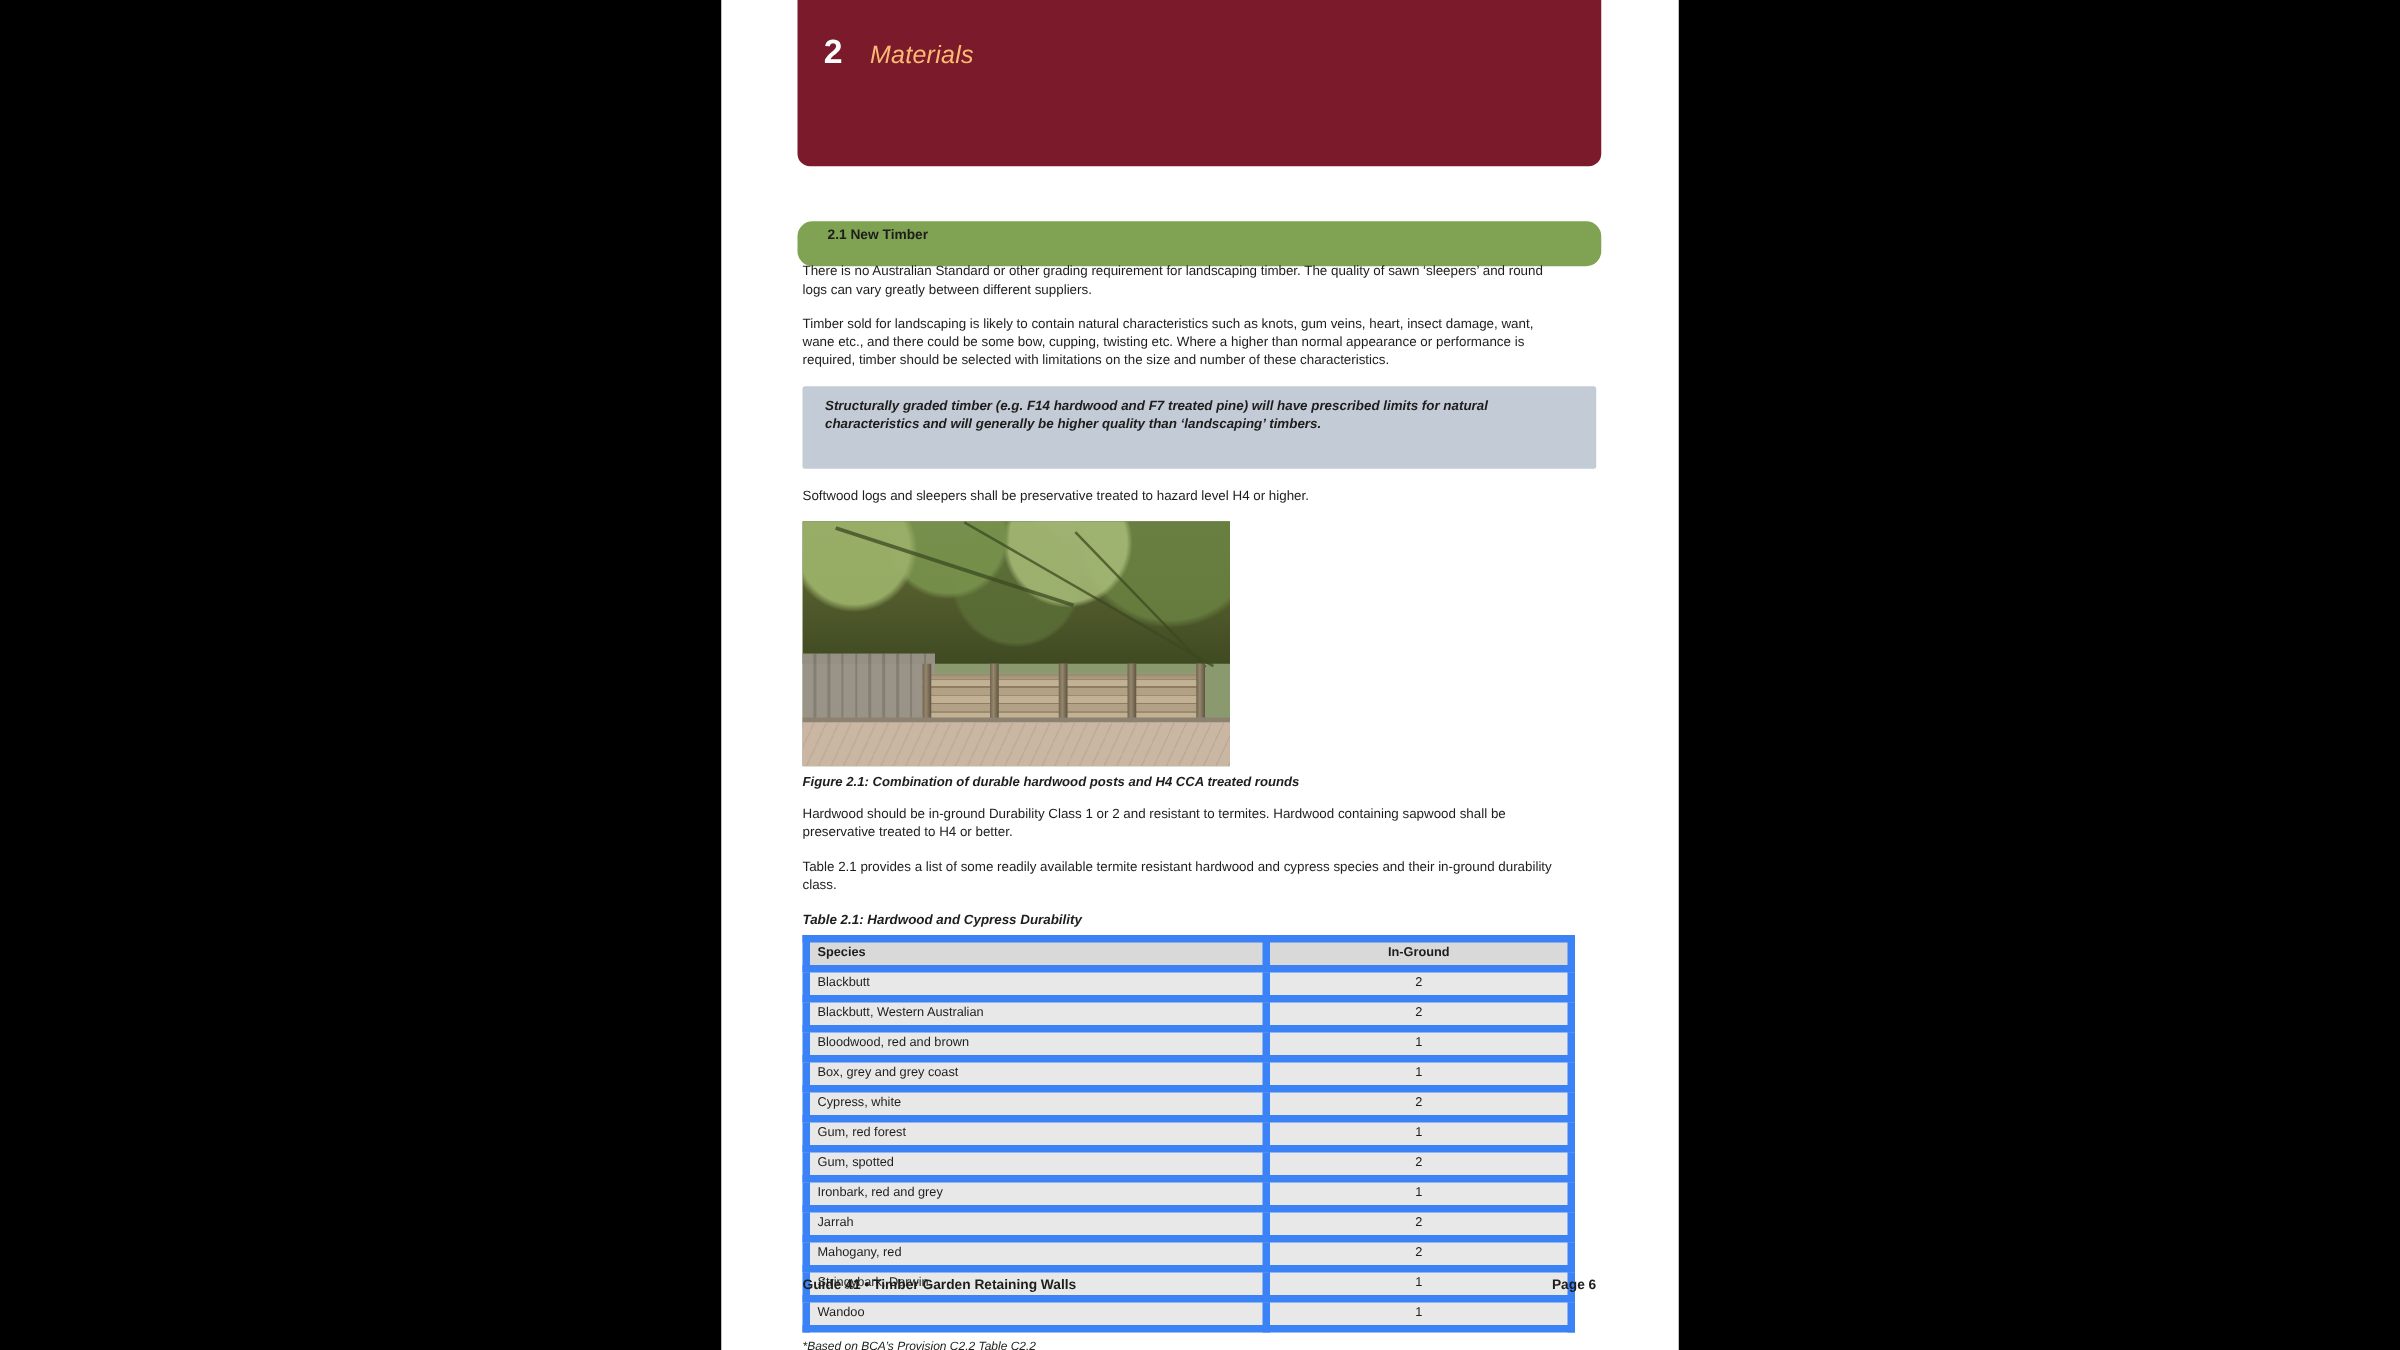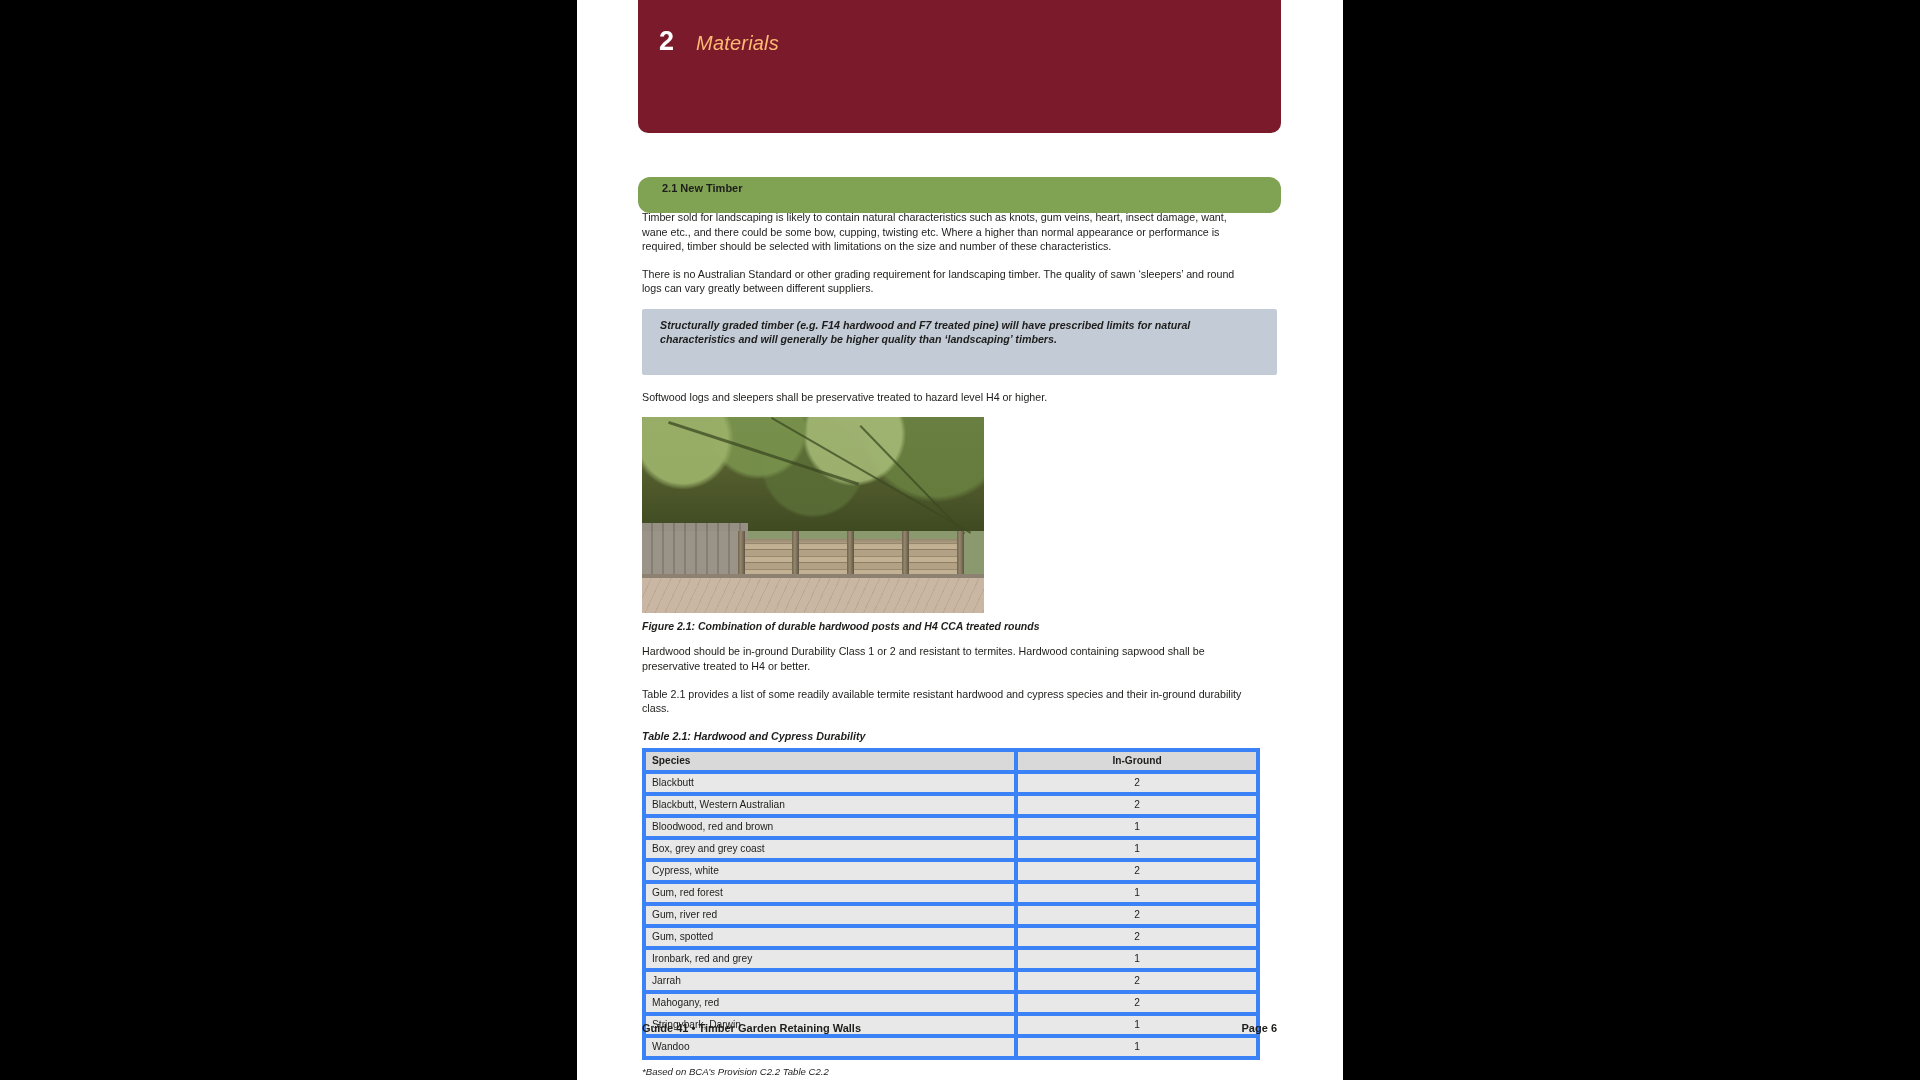--- a/index.html
+++ b/index.html
@@ -121,21 +121,21 @@
     font-weight: bold;
     font-style: italic;
     color: #1d1d1b;
   }
   table.dur {
     border-collapse: collapse;
     width: 618px;
     table-layout: fixed;
   }
   table.dur th, table.dur td {
-    border: 4px solid #3b82f6;
+    border: 6px solid #3b82f6;
     font-size: 10.2px;
     color: #1d1d1b;
     padding: 2px 6px;
     height: 14px;
   }
   table.dur th {
     background: #d9d9d9;
     font-weight: bold;
     text-align: left;
   }
@@ -227,23 +227,23 @@
       <div class="chapter-title">Materials</div>
     </div>
   </div>
 
   <div class="section-bar">
     <span>2.1  New Timber</span>
   </div>
 
   <div class="content">
 
+    <p class="body">There is no Australian Standard or other grading requirement for landscaping timber. The quality of sawn ‘sleepers’ and round logs can vary greatly between different suppliers.</p>
+
     <p class="body">Timber sold for landscaping is likely to contain natural characteristics such as knots, gum veins, heart, insect damage, want, wane etc., and there could be some bow, cupping, twisting etc. Where a higher than normal appearance or performance is required, timber should be selected with limitations on the size and number of these characteristics.</p>
-
-    <p class="body">There is no Australian Standard or other grading requirement for landscaping timber. The quality of sawn ‘sleepers’ and round logs can vary greatly between different suppliers.</p>
 
     <div class="callout">
       <p>Structurally graded timber (e.g. F14 hardwood and F7 treated pine) will have prescribed limits for natural characteristics and will generally be higher quality than ‘landscaping’ timbers.</p>
     </div>
 
     <p class="body">Softwood logs and sleepers shall be preservative treated to hazard level H4 or higher.</p>
 
     <div class="figure-wrap">
       <div class="photo">
         <div class="sky"></div>
@@ -297,24 +297,20 @@
         </tr>
         <tr>
           <td>Cypress, white</td>
           <td class="ig">2</td>
         </tr>
         <tr>
           <td>Gum, red forest</td>
           <td class="ig">1</td>
         </tr>
         <tr>
-          <td>Gum, river red</td>
-          <td class="ig">2</td>
-        </tr>
-        <tr>
           <td>Gum, spotted</td>
           <td class="ig">2</td>
         </tr>
         <tr>
           <td>Ironbark, red and grey</td>
           <td class="ig">1</td>
         </tr>
         <tr>
           <td>Jarrah</td>
           <td class="ig">2</td>

